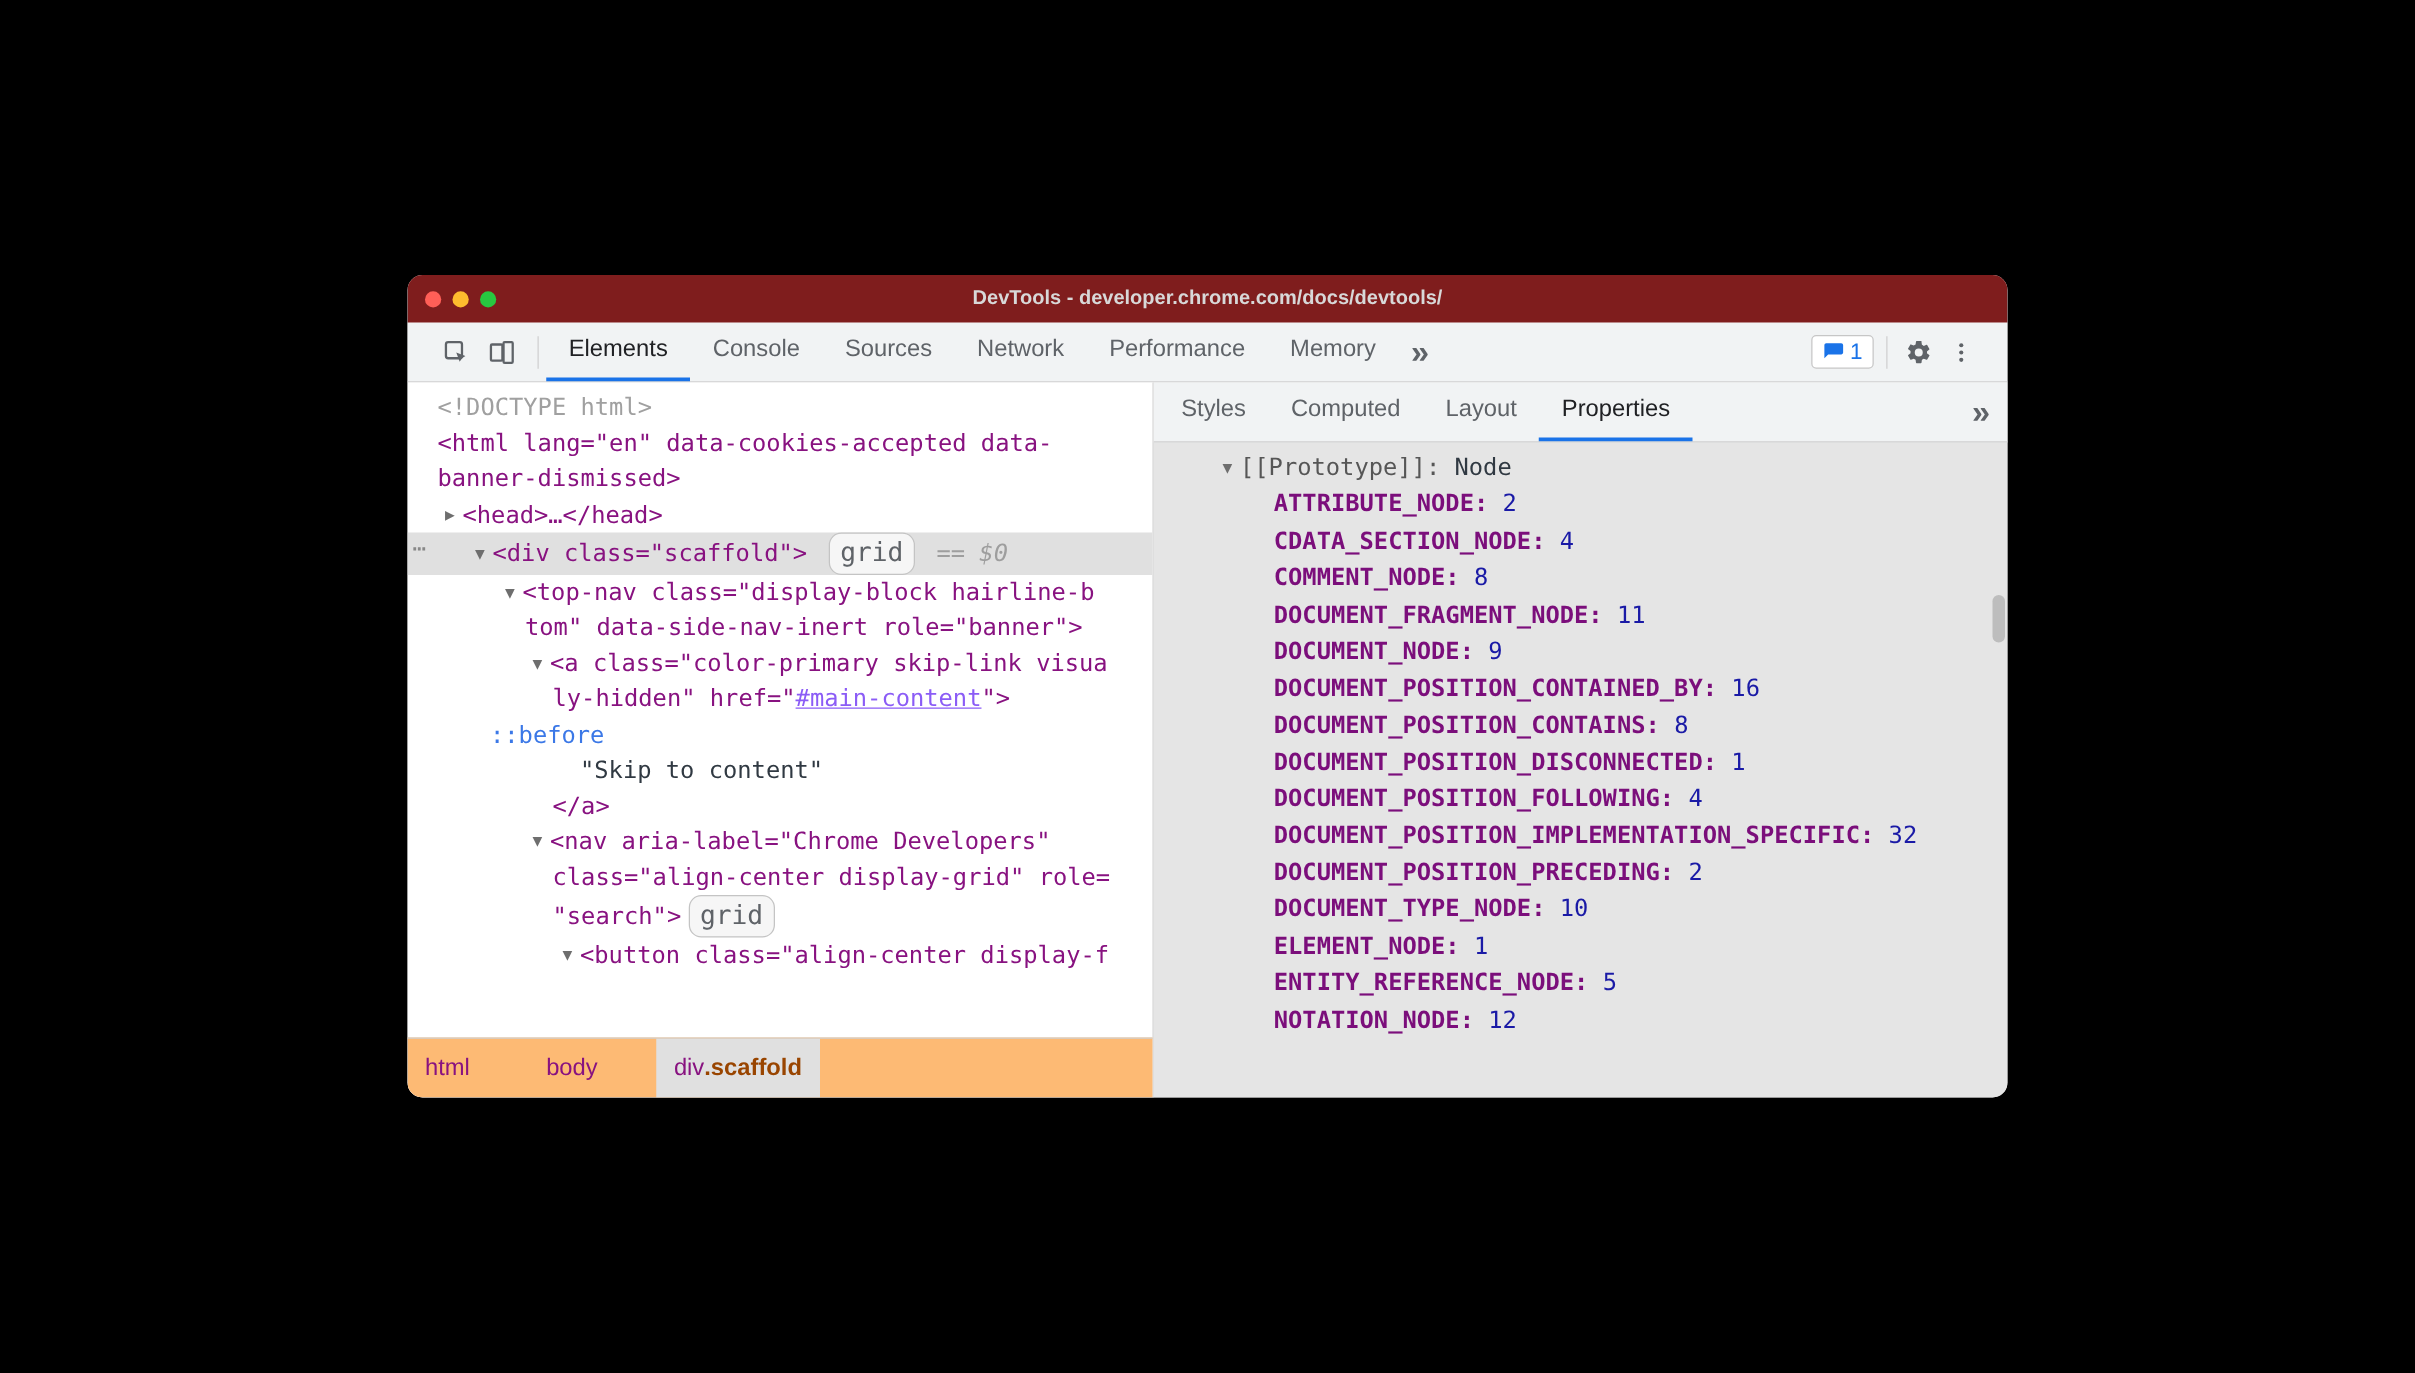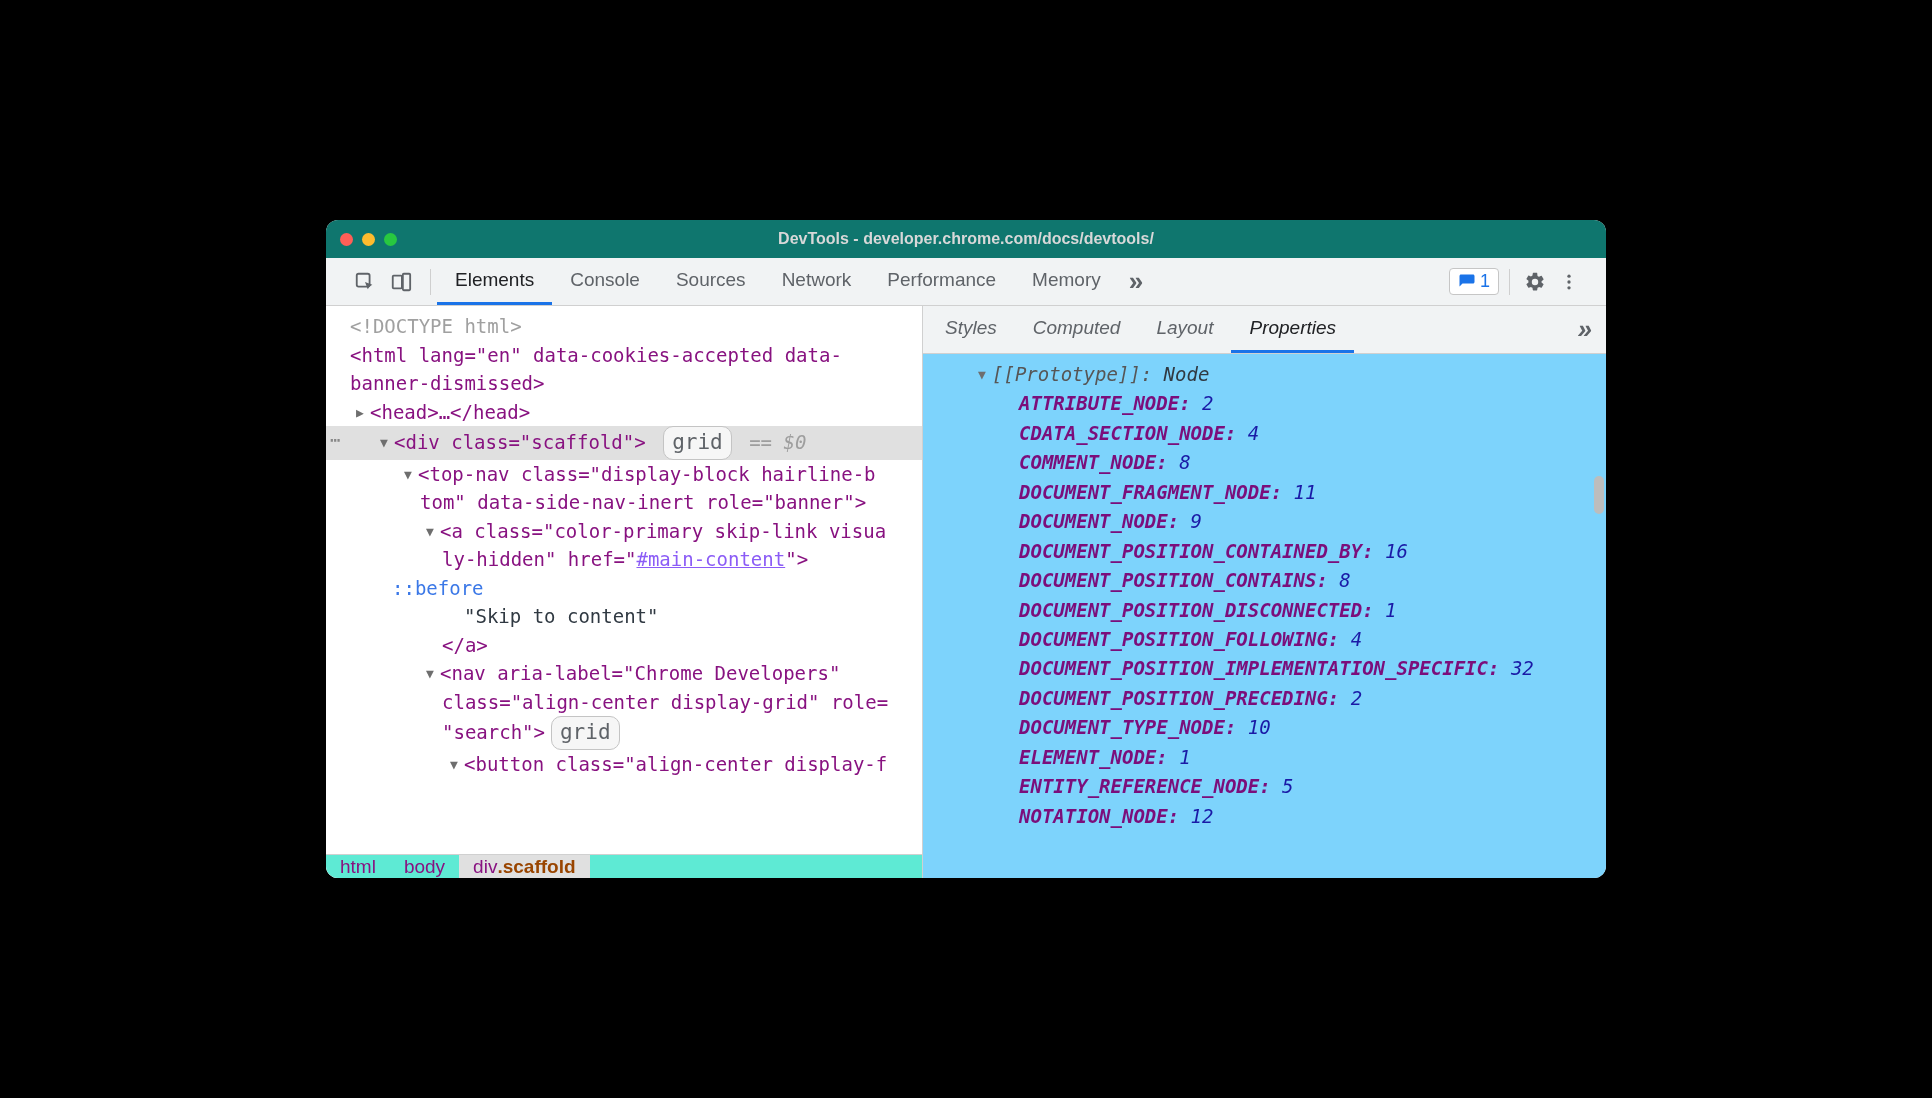--- a/index.html
+++ b/index.html
@@ -16,21 +16,21 @@
     width: 1280px;
     height: 658px;
     background: #fff;
     border-radius: 12px;
     overflow: hidden;
     box-shadow: 0 20px 60px rgba(0,0,0,0.5);
     display: flex;
     flex-direction: column;
   }
   .titlebar {
-    background: #0f766e;
+    background: #7f1d1d;
     height: 38px;
     display: flex;
     align-items: center;
     padding: 0 14px;
     position: relative;
   }
   .traffic-lights { display: flex; gap: 9px; }
   .tl { width: 13px; height: 13px; border-radius: 50%; }
   .tl.red { background:#ff5f57; }
   .tl.yellow { background:#febc2e; }
@@ -101,28 +101,28 @@
   .doctype { color:#a0a0a0; }
   .pill {
     display:inline-block; border:1px solid #c4c4c4; border-radius:10px;
     padding:0 8px; font-size:21px; color:#5f6368; margin:0 6px;
     background:#f6f6f6;
   }
   .eqdollar { color:#9e9e9e; font-style:italic; }
   .pseudo { color:#3b78e7; }
   .text-node { color:#303942; }
   .breadcrumb {
-    height:24px; border-top:1px solid #d0d0d0; background:#5eead4;
-    display:flex; align-items:center; font-size:19px;
+    height:48px; border-top:1px solid #d0d0d0; background:#fdba74;
+    display:flex; align-items:center; font-size:19px;gap:33px;
   }
   .crumb { padding:0 14px; color:#881280; cursor:pointer; height:100%; display:flex; align-items:center;}
   .crumb.active { background:#e0e0e0; }
   .crumb .sel-part { color:#881280; }
   .crumb .cls-part { color:#994500;font-weight:bold; }
-  .right-pane { flex:1; display:flex; flex-direction:column; min-height:0; background:#7dd3fc; position:relative;font-style:italic;}
+  .right-pane { flex:1; display:flex; flex-direction:column; min-height:0; background:#e5e5e5; position:relative;}
   .side-tabs {
     height:48px; border-bottom:1px solid #d0d0d0; display:flex; align-items:stretch;
     padding:0 4px; background:#f1f3f4;
   }
   .stab { padding:0 18px; display:flex; align-items:center; font-size:19px; color:#5f6368; cursor:pointer; border-bottom:3px solid transparent;}
   .stab.active { color:#202124; border-bottom-color:#1a73e8; font-weight:500;}
   .props {
     flex:1; overflow:hidden; font-family: Menlo, Consolas, monospace;
     font-size:19px; line-height:1.55; padding:6px 0 0 10px;
   }

